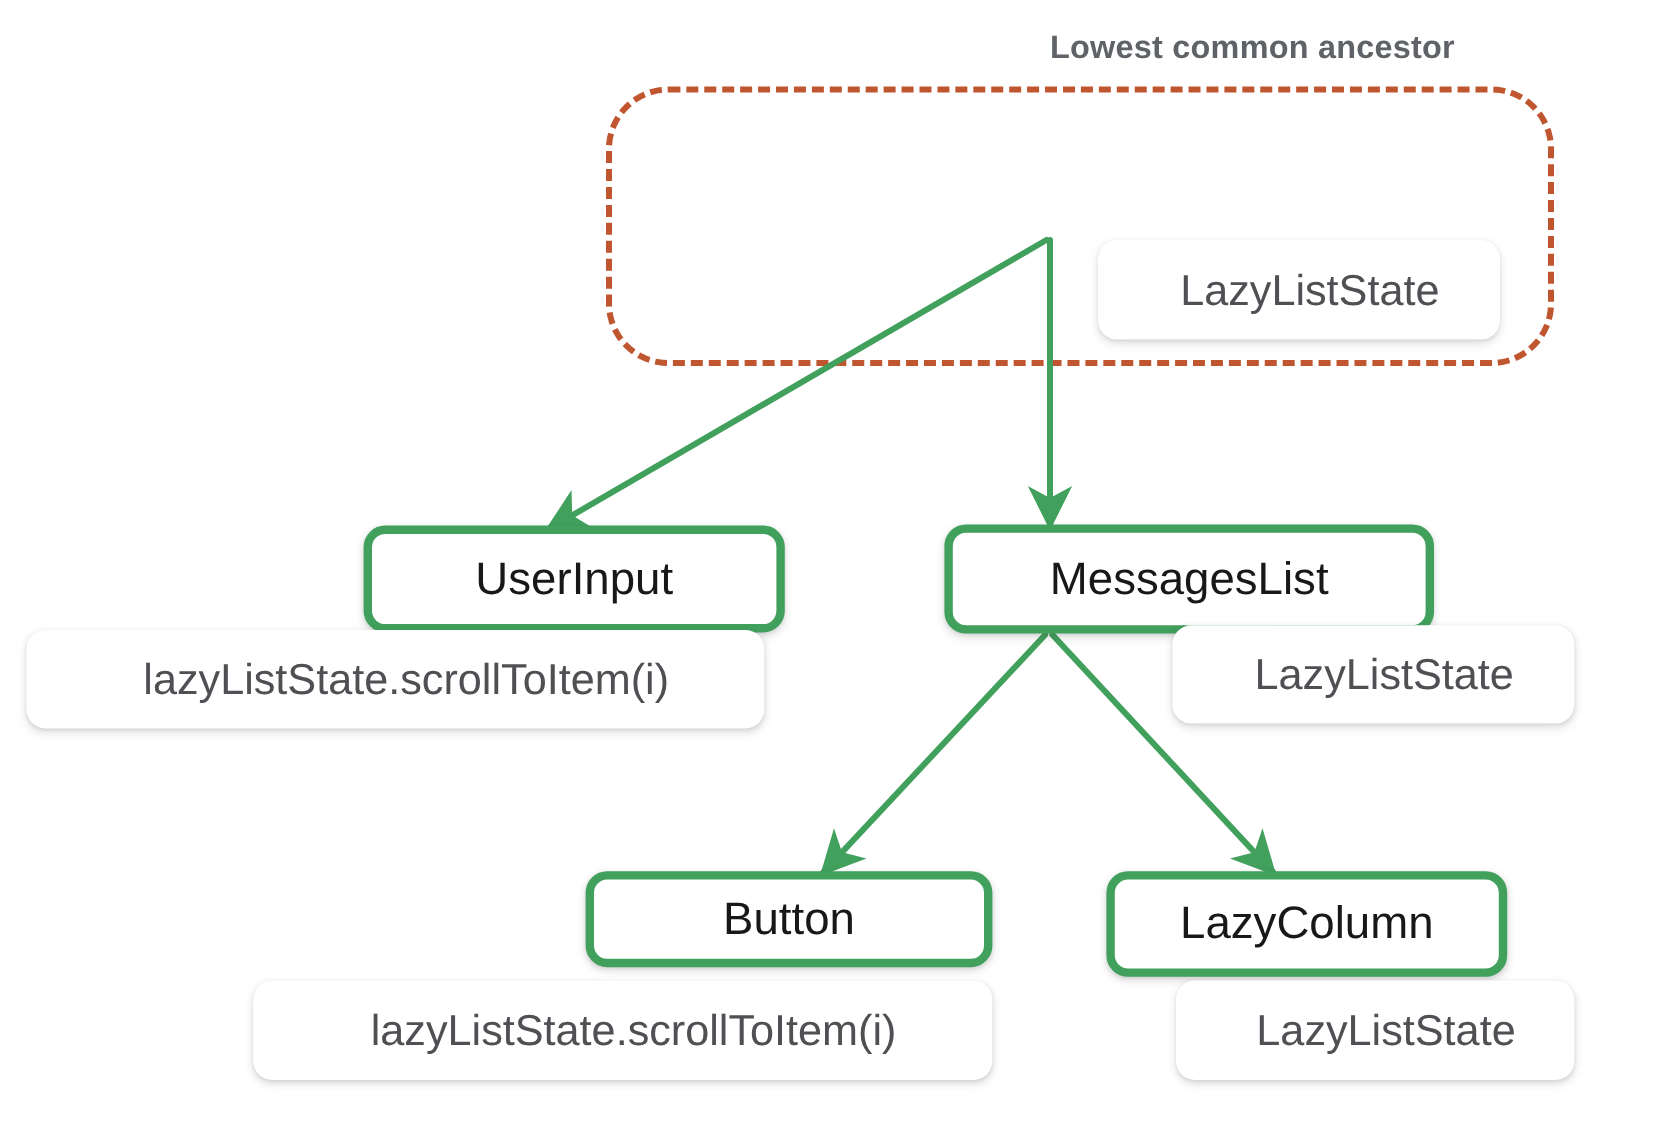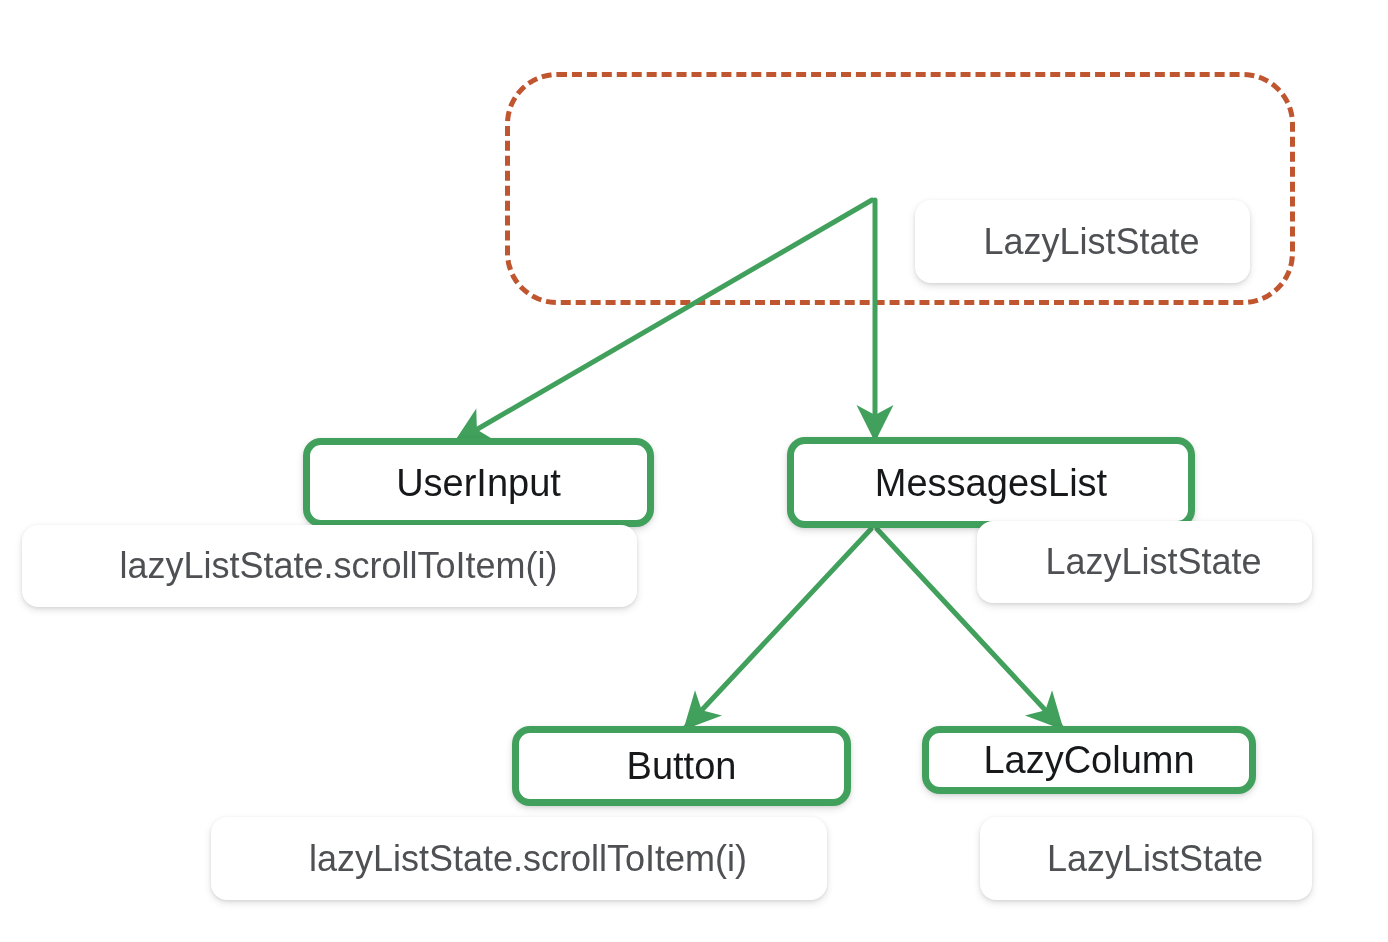--- a/index.html
+++ b/index.html
@@ -88,20 +88,21 @@
   .z-edges  { z-index: 2; }
   .z-group  { z-index: 1; }
 </style>
 </head>
 <body>
 
 <div id="canvas">
 
   <div class="lca-group z-group" style="left:505px; top:72px; width:790px; height:233px;"></div>
 
+  <div class="lca-caption" style="left:875px; top:24px;">Lowest common ancestor</div>
 
   <svg id="edges" class="z-edges" viewBox="0 0 1388 942">
     <defs>
       <marker id="arrowhead" markerWidth="9" markerHeight="9" refX="7.2" refY="4.5" orient="auto" markerUnits="strokeWidth">
         <path d="M0.6,0.8 L8,4.5 L0.6,8.2 L2.6,4.5 Z" fill="#41a05c"></path>
       </marker>
     </defs>
 
     <line x1="872" y1="200" x2="457" y2="441" stroke="#41a05c" stroke-width="5" stroke-linecap="round" marker-end="url(#arrowhead)"></line>
 
@@ -114,25 +115,25 @@
 
 
   <div class="node z-node" style="left:303px; top:438px; width:351px; height:89px;">
     <span class="node-label">UserInput</span>
   </div>
 
   <div class="node z-node" style="left:739px; top:437px; width:408px; height:91px;margin-left:48px;">
     <span class="node-label">MessagesList</span>
   </div>
 
-  <div class="node z-node" style="left:512px; top:726px; width:339px; height:80px;">
+  <div class="node z-node" style="left:488px; top:726px; width:339px; height:80px;">
     <span class="node-label">Button</span>
   </div>
 
-  <div class="node z-node" style="left:922px; top:726px; width:334px; height:68px;">
+  <div class="node z-node" style="left:922px; top:726px; width:334px; height:88px;">
     <span class="node-label">LazyColumn</span>
   </div>
 
   <div class="badge z-badge" style="left:915px; top:200px; width:335px; height:83px;">
     <span class="badge-label">LazyListState</span>
   </div>
 
   <div class="badge z-badge" style="left:22px; top:525px; width:615px; height:82px;">
     <span class="badge-label">lazyListState.scrollToItem(i)</span>
   </div>

